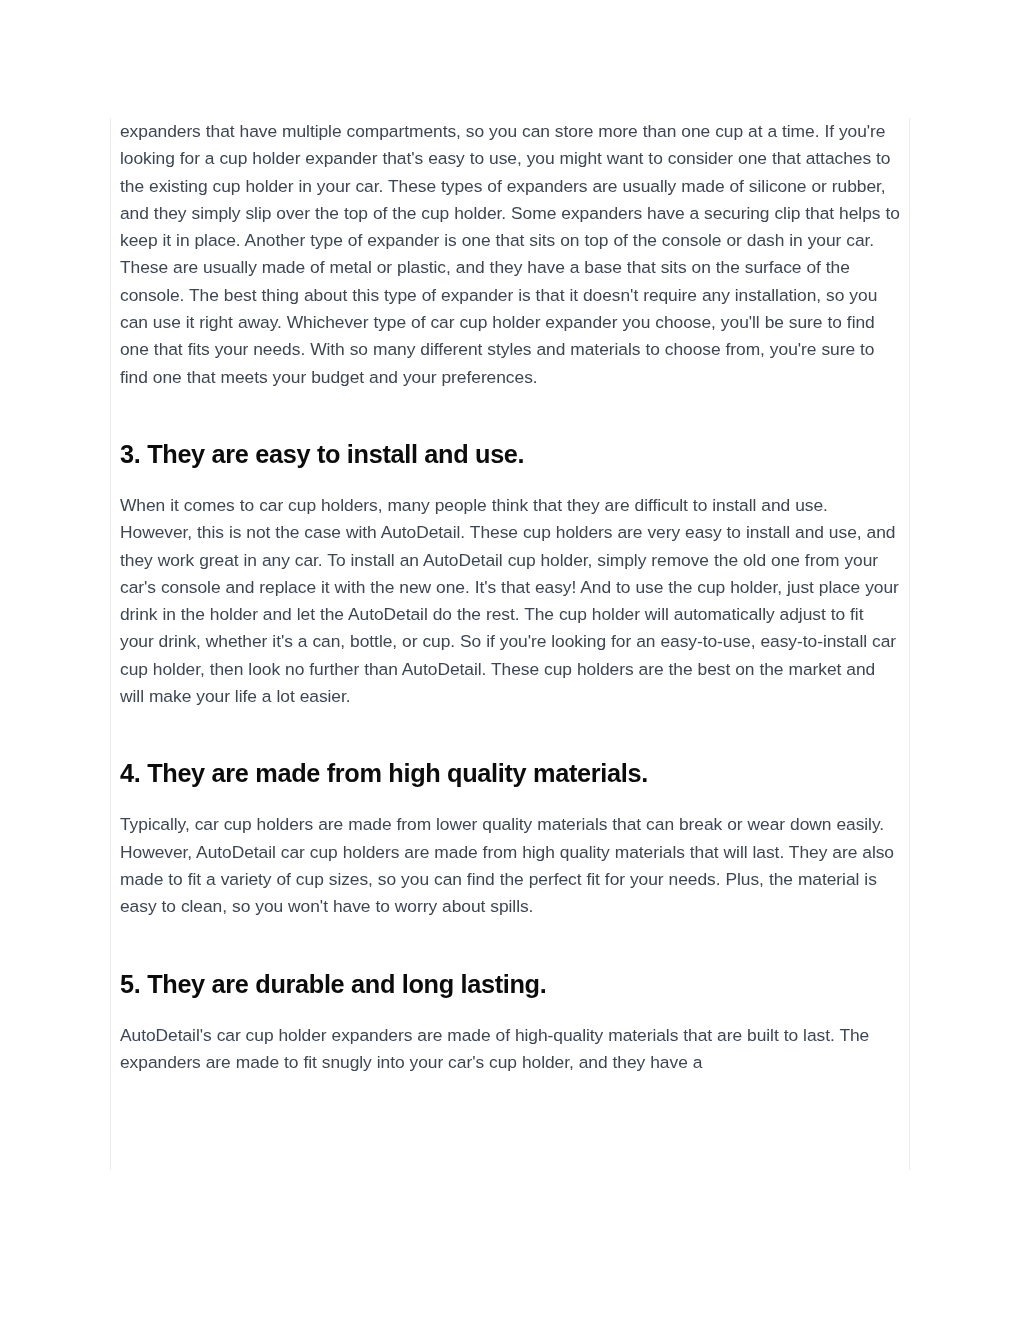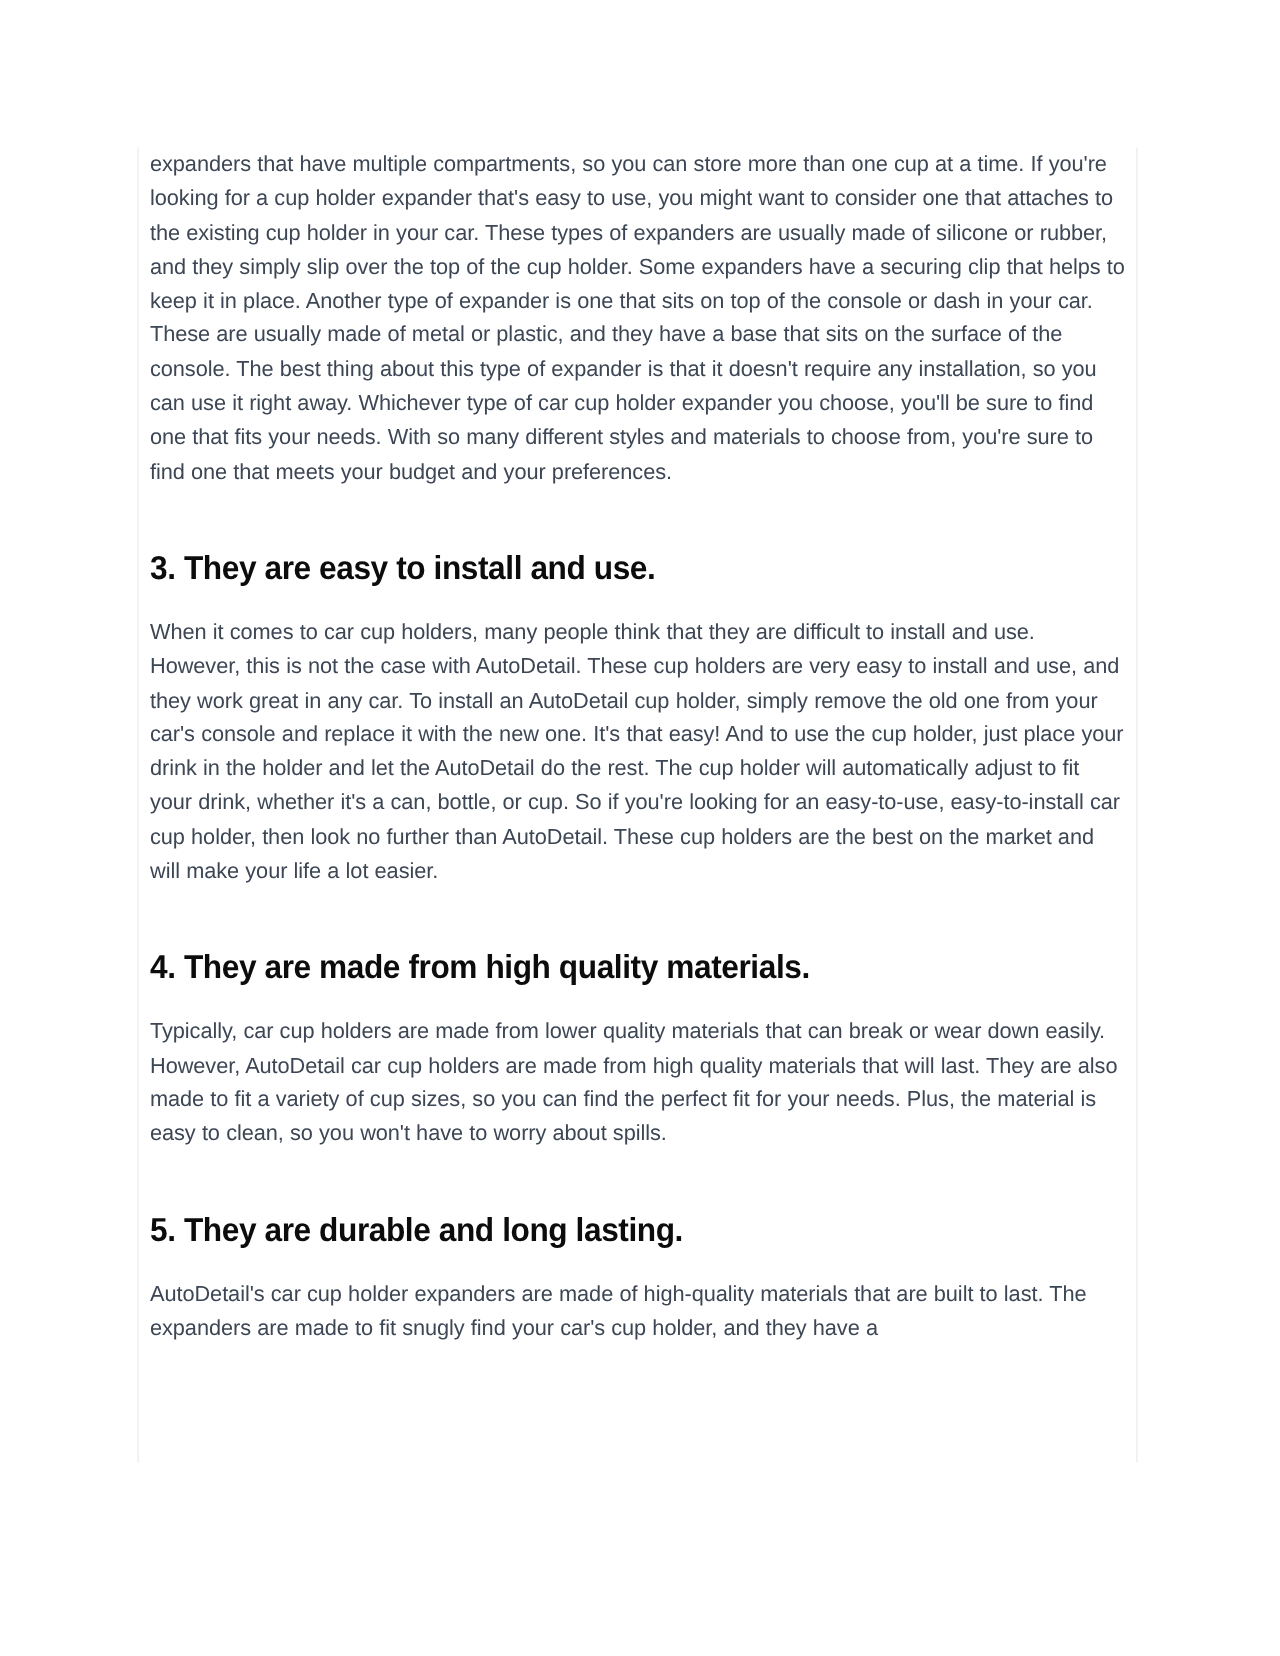--- a/index.html
+++ b/index.html
@@ -107,19 +107,19 @@
     <div class="gap-heading-to-para"></div>
 
     <p class="body-text">Typically, car cup holders are made from lower quality materials that can break or wear down easily. However, AutoDetail car cup holders are made from high quality materials that will last. They are also made to fit a variety of cup sizes, so you can find the perfect fit for your needs. Plus, the material is easy to clean, so you won't have to worry about spills.</p>
 
     <div class="gap-para-to-heading"></div>
 
     <h2 class="section-heading">5. They are durable and long lasting.</h2>
 
     <div class="gap-heading-to-para"></div>
 
-    <p class="body-text">AutoDetail's car cup holder expanders are made of high-quality materials that are built to last. The expanders are made to fit snugly find your car's cup holder, and they have a</p>
+    <p class="body-text">AutoDetail's car cup holder expanders are made of high-quality materials that are built to last. The expanders are made to fit snugly into your car's cup holder, and they have a</p>
 
   </div>
 
   <div class="clip-bottom"></div>
 
 </div>
 
 </body></html>

